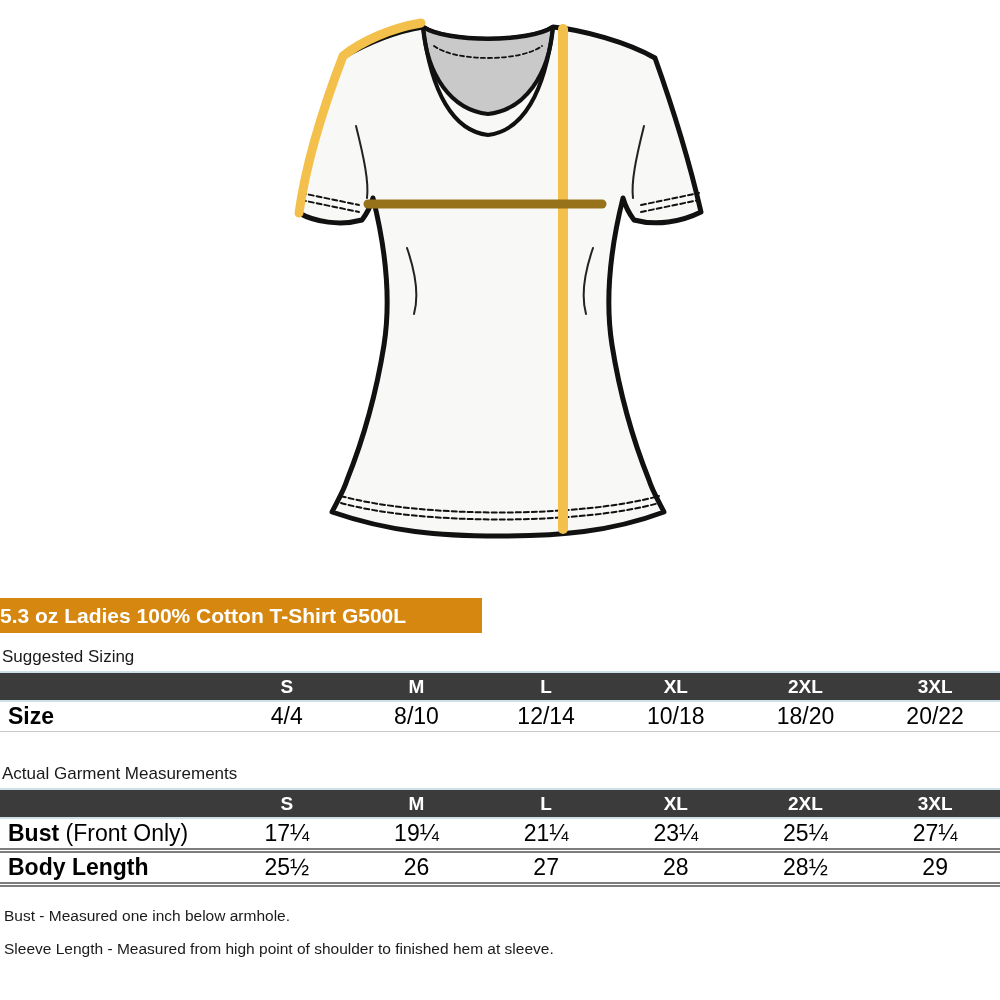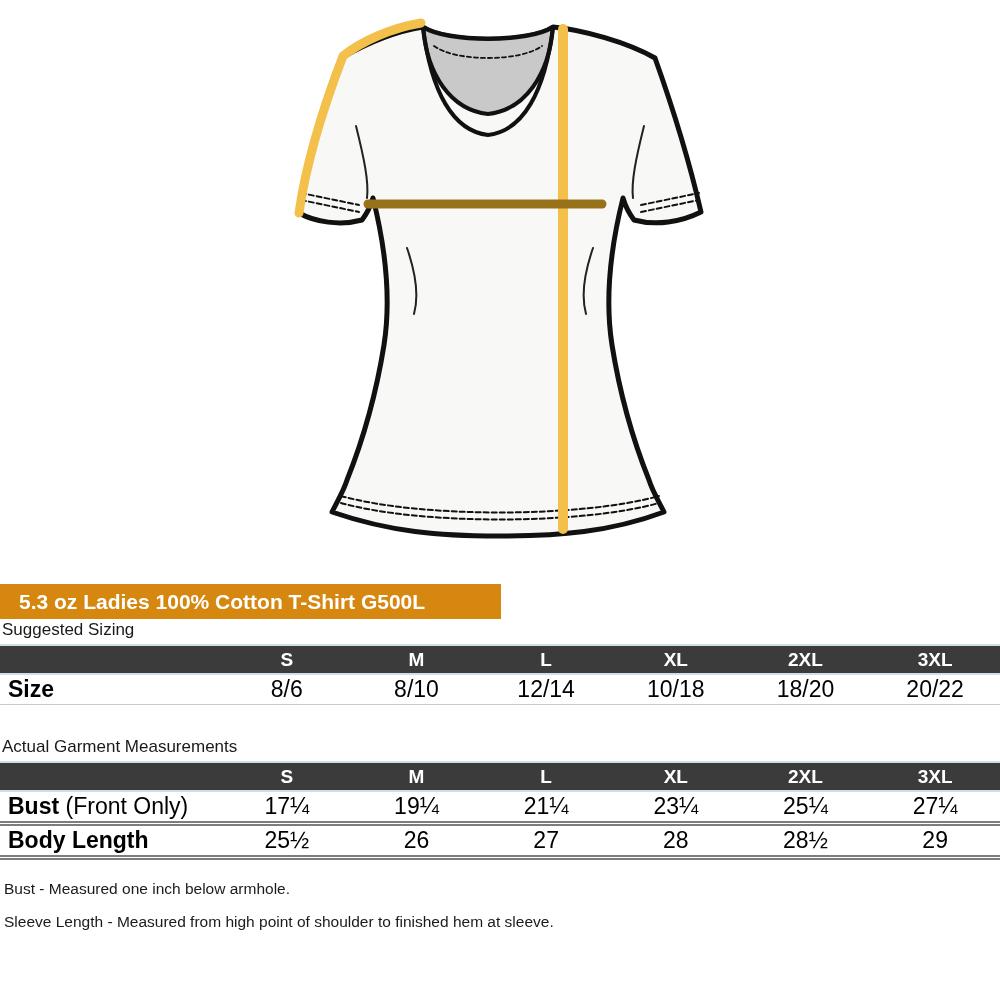--- a/index.html
+++ b/index.html
@@ -3,26 +3,26 @@
 <meta charset="utf-8">
 <style>
   html,body{margin:0;padding:0;background:#fff;}
   body{
     width:1000px;height:1000px;
     font-family:"Liberation Sans",sans-serif;
     color:#000;overflow:hidden;
   }
   .shirt-wrap{width:1000px;height:580px;position:relative;}
   .banner{
-    width:482px;height:35px;margin-top:4px;
+    width:482px;height:35px;margin-top:18px;
     background:#D6870F;color:#fff;
     font-weight:bold;font-size:21px;line-height:35px;
-    padding-left:19px;
+    padding-left:0;
   }
-  .section-heading{font-size:17px;color:#1a1a1a;margin:1px 0 4px 2px;}
+  .section-heading{font-size:17px;color:#1a1a1a;margin:14px 0 4px 2px;}
   .mt-big{margin-top:32px;}
   table{width:1000px;border-collapse:collapse;table-layout:fixed;}
   thead th{
     background:#3B3B3B;color:#fff;
     font-size:19px;font-weight:bold;height:27px;
     border-top:2px solid #cfdfe9;border-bottom:2px solid #cfdfe9;
     text-align:center;padding:0;
   }
   th.corner{width:222px;}
   tbody td{height:29px;font-size:23px;text-align:center;padding:0;}
@@ -98,21 +98,21 @@
         <th>M</th>
         <th>L</th>
         <th>XL</th>
         <th>2XL</th>
         <th>3XL</th>
       </tr>
   </thead>
   <tbody>
       <tr>
         <td class="label"><b>Size</b></td>
-        <td>8/6</td>
+        <td>4/4</td>
         <td>8/10</td>
         <td>12/14</td>
         <td>10/18</td>
         <td>18/20</td>
         <td>20/22</td>
       </tr>
     </tbody>
 </table>
 
 <div class="section-heading mt-big">Actual Garment Measurements</div>

